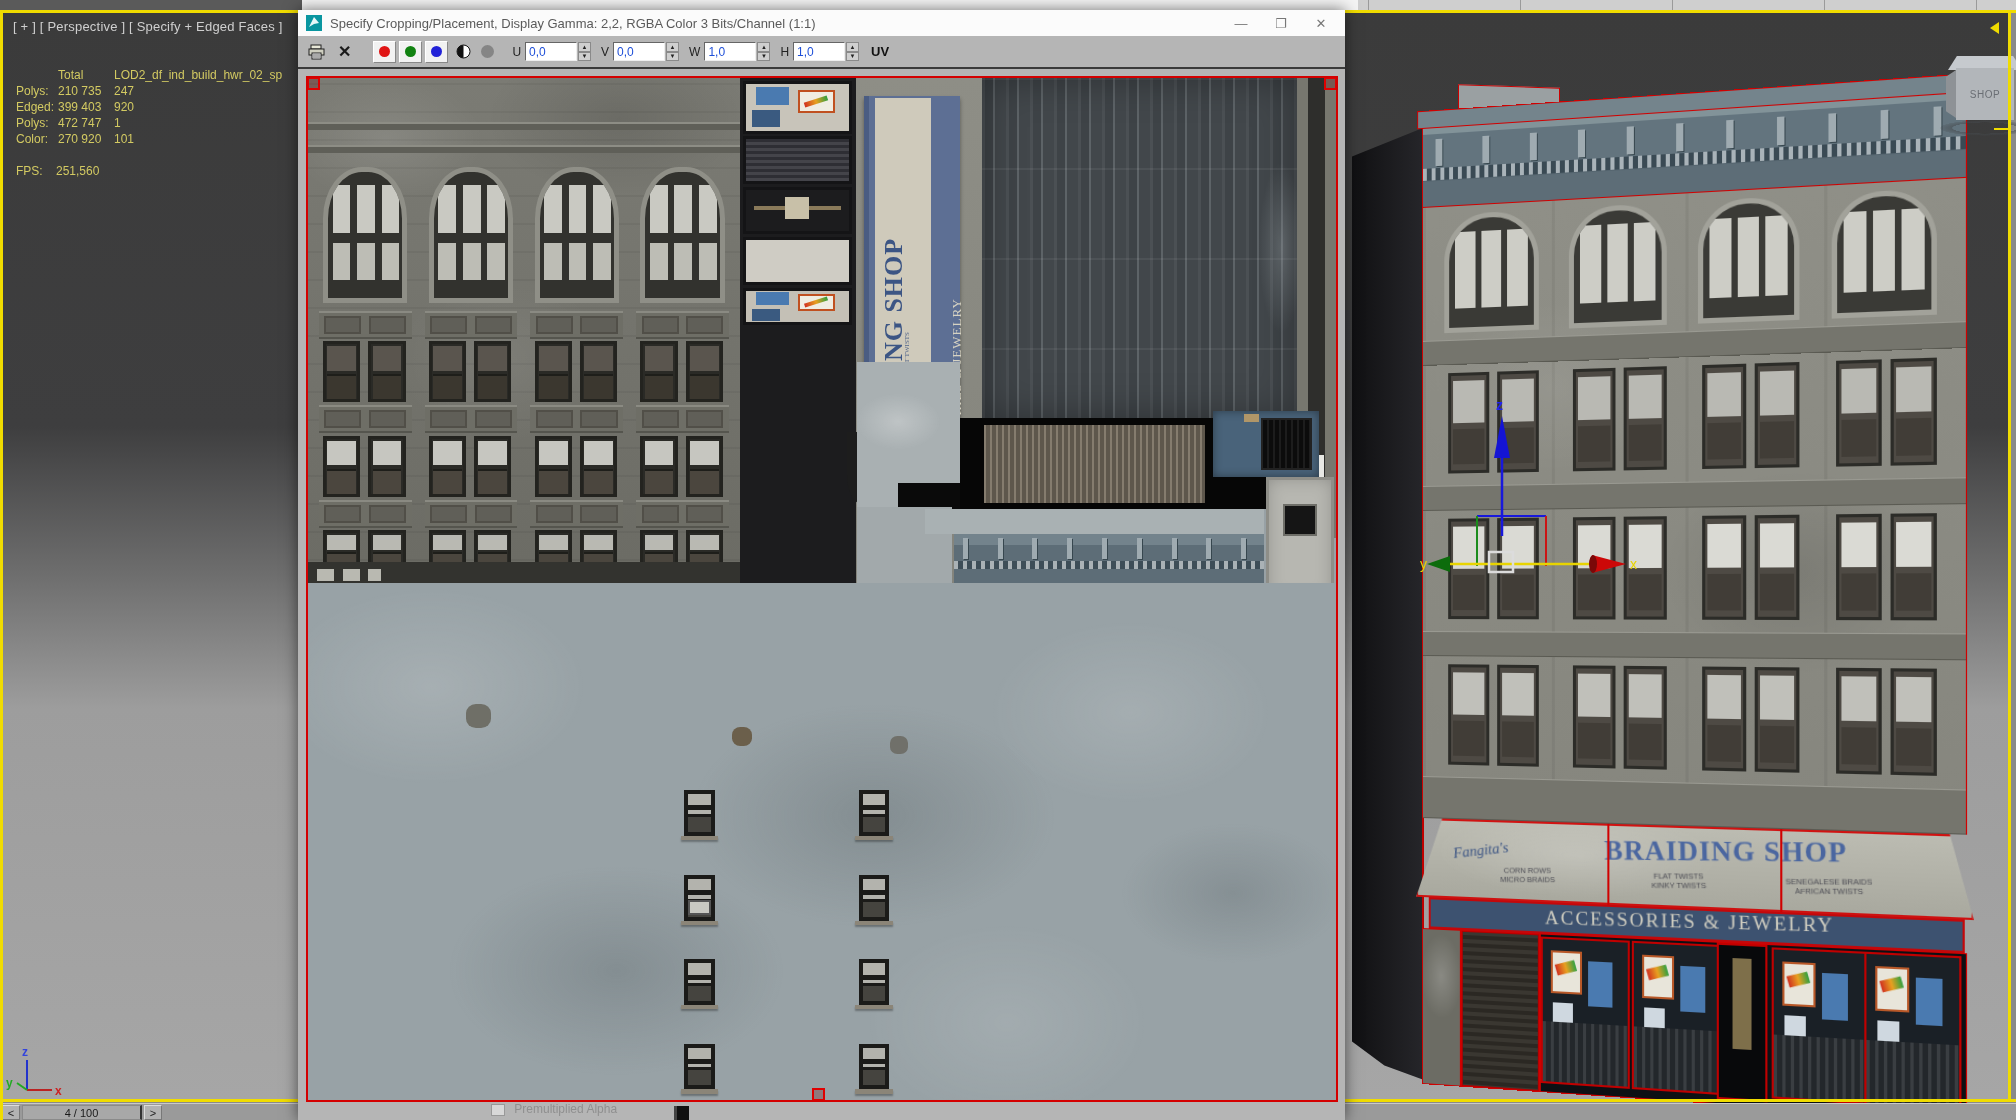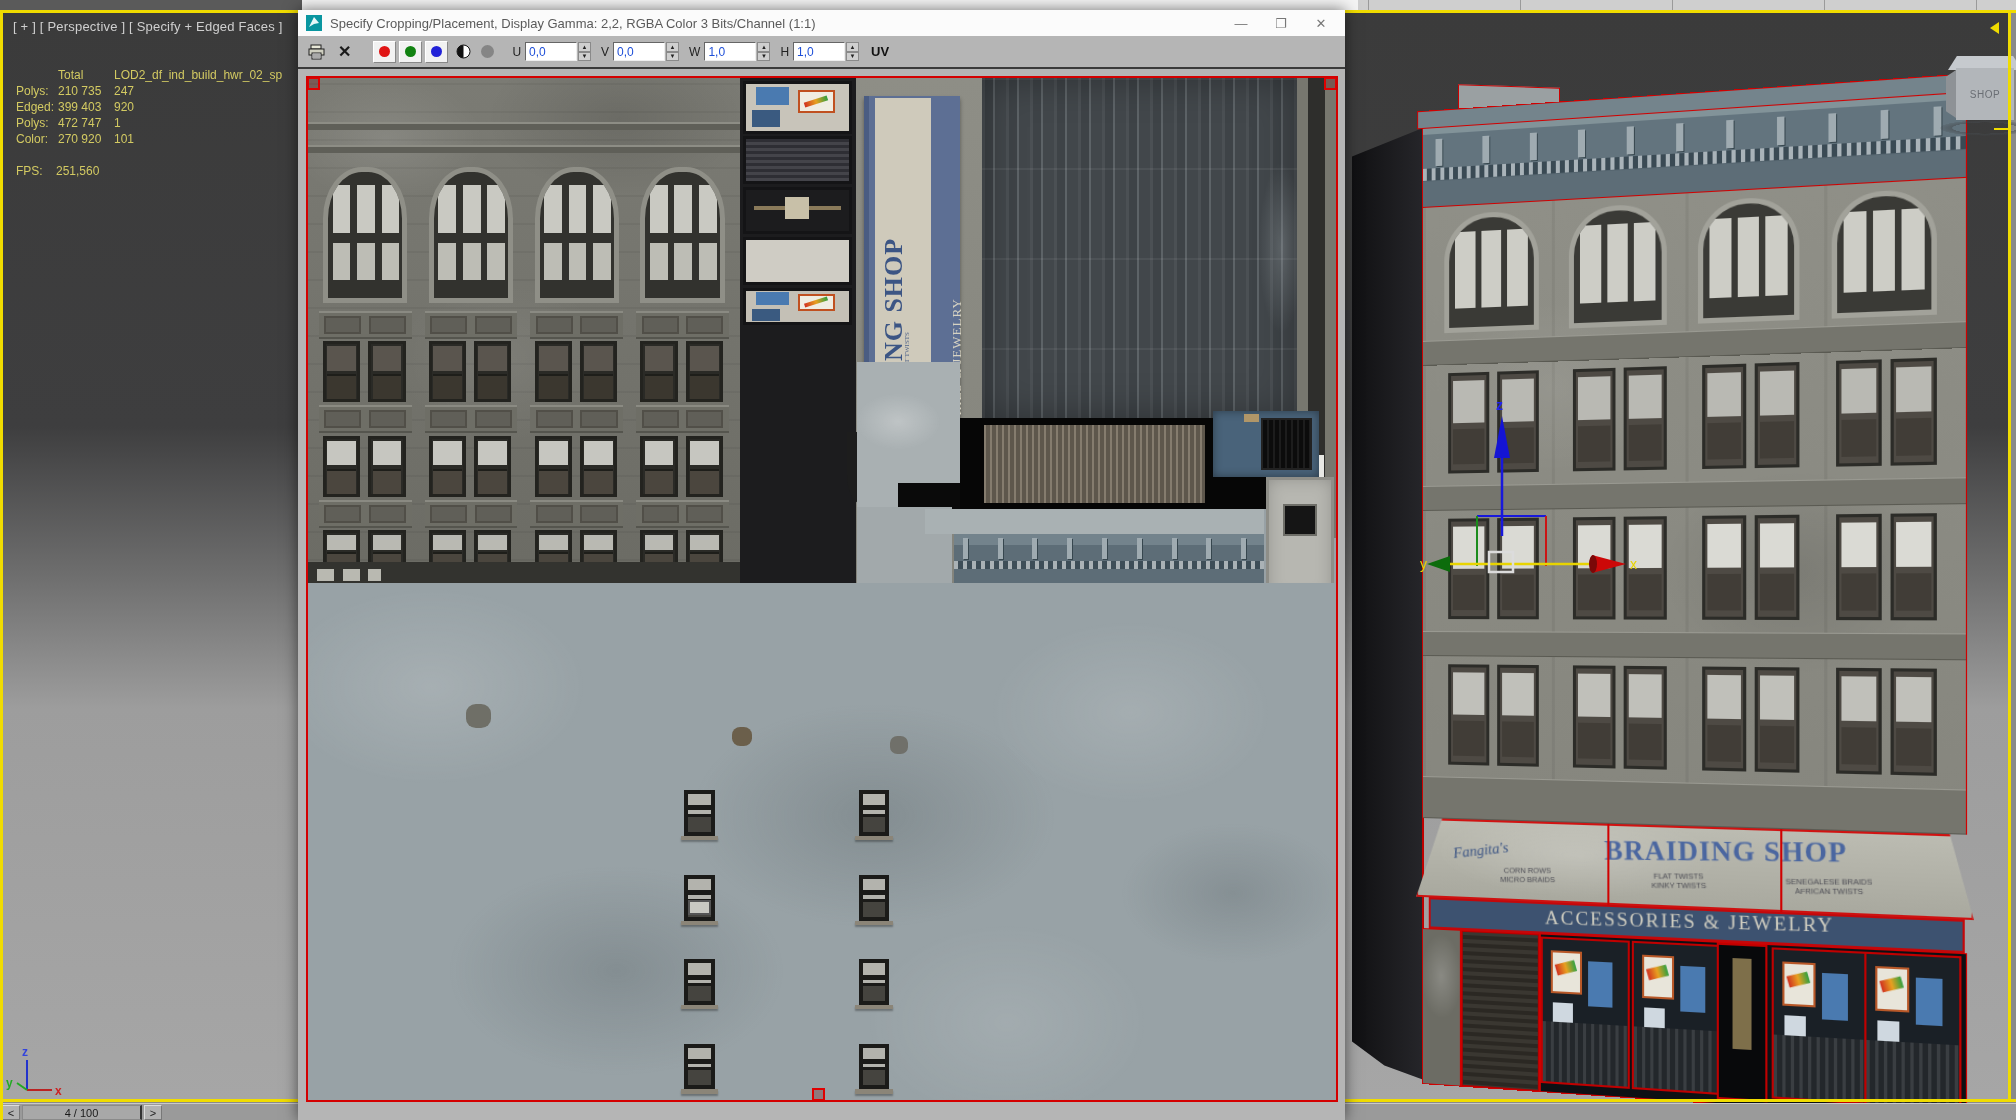--- a/index.html
+++ b/index.html
@@ -888,20 +888,25 @@
         <div class="abs smudge" style="left:15.4%;top:23.5%;width:2.4%;height:4.5%;background:#6f6f67;"></div>
         <div class="abs smudge" style="left:41.2%;top:27.8%;width:2%;height:3.8%;background:#6b5f4b;"></div>
         <div class="abs smudge" style="left:56.6%;top:29.6%;width:1.8%;height:3.4%;background:#70706a;"></div>
       </div>
 
       <div class="abs crophandle" style="left:-1px;top:-1px;"></div>
       <div class="abs crophandle" style="right:-1px;top:-1px;"></div>
       <div class="abs crophandle" style="left:49%;bottom:-1px;"></div>
     </div>
 
+    <div class="abs" id="premult">
+      <span class="cb"></span>
+      <span>Premultiplied Alpha</span>
+      <div class="abs" id="trackmark"></div>
+    </div>
   </div>
 
   <div class="abs" id="timeline">
     <div class="abs tbtn" style="left:2px;width:18px;">&lt;</div>
     <div class="abs" id="tslider">4 / 100</div>
     <div class="abs tbtn" style="left:144px;width:18px;">&gt;</div>
   </div>
 
 </div>
 

